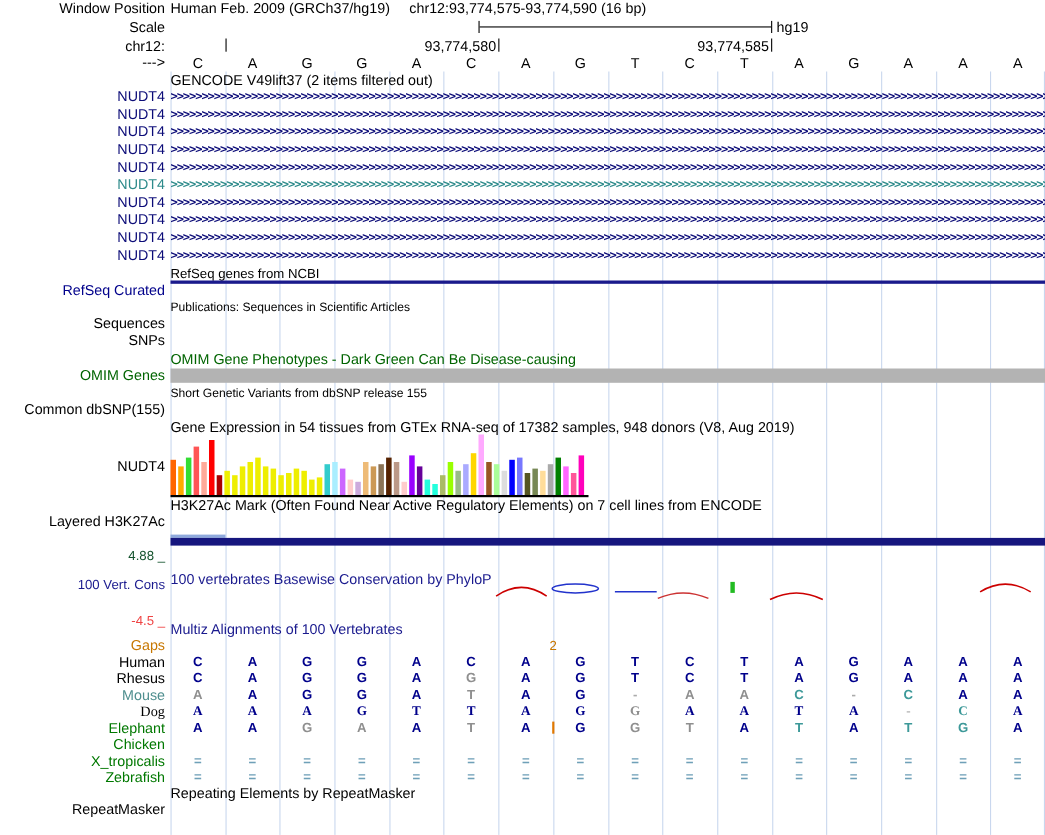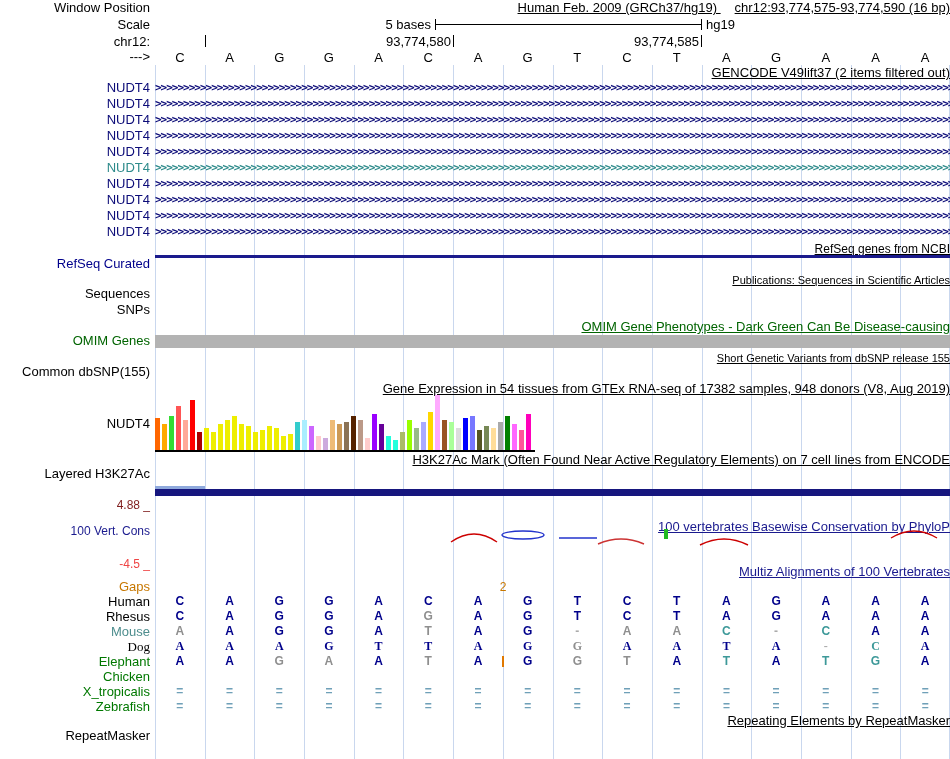--- a/index.html
+++ b/index.html
@@ -1,20 +1,20 @@
 <!DOCTYPE html>
 <html><head>
 <meta charset="utf-8">
 <style>
   html,body{margin:0;padding:0;background:#fff;}
   .browser{position:relative;width:950px;height:759px;background:#fff;overflow:hidden;
            font-family:"Liberation Sans",sans-serif;font-size:13px;color:#000;}
   .vline{position:absolute;top:65px;height:694px;width:1px;background:#C9D7EE;}
   .lbl{position:absolute;left:0;width:150px;text-align:right;white-space:nowrap;font-size:13px;line-height:14px;}
-  .ctitle{position:absolute;left:155px;width:795px;text-align:right;white-space:nowrap;font-size:13px;line-height:14px;text-decoration:underline;}
+  .ctitle{position:absolute;left:155px;width:795px;text-align:left;white-space:nowrap;font-size:13px;line-height:14px;}
   .ctxt{position:absolute;font-size:13px;white-space:nowrap;line-height:14px;}
   .small{font-size:11px;}
   .tick{position:absolute;width:1px;height:12px;background:#000;}
   .scalebar{position:absolute;left:435px;top:19px;width:265px;height:11px;
             border-left:1px solid #000;border-right:1px solid #000;}
   .scalebar::after{content:"";position:absolute;left:0;right:0;top:5px;height:1px;background:#000;}
   .basechar{position:absolute;top:0;text-align:center;font-size:13px;line-height:15px;}
   .generow{position:absolute;left:0;right:0;height:16px;}
   .glabel{position:absolute;left:0;top:1px;width:150px;text-align:right;font-size:13px;line-height:14px;white-space:nowrap;}
   .chain{position:absolute;left:155px;right:0;top:1px;height:14px;overflow:hidden;white-space:nowrap;
@@ -51,21 +51,20 @@
       <div class="vline" style="left: 949px;"></div>
     </div>
 
   <div class="lbl" style="top:1px">Window Position</div>
   <div class="ctitle" style="top:1px">
     <span>Human Feb. 2009 (GRCh37/hg19)</span>
     <span style="margin-left:14px">chr12:93,774,575-93,774,590 (16 bp)</span>
   </div>
 
   <div class="lbl" style="top:18px">Scale</div>
-  <div class="ctxt" style="left:155px;top:18px;width:276px;text-align:right">5 bases</div>
   <div class="scalebar"></div>
   <div class="ctxt" style="left:706px;top:18px">hg19</div>
 
   <div class="lbl" style="top:35px">chr12:</div>
   <div class="ctxt" style="left:155px;top:35px;width:296px;text-align:right">93,774,580</div>
   <div class="ctxt" style="left:155px;top:35px;width:544px;text-align:right">93,774,585</div>
   <div class="tick" style="left:205px;top:35px"></div>
   <div class="tick" style="left:453px;top:35px"></div>
   <div class="tick" style="left:701px;top:35px"></div>
 
@@ -206,21 +205,21 @@
       <div class="gbar" style="height: 20px; background: rgb(255, 85, 153);"></div>
       <div class="gbar" style="height: 36px; background: rgb(255, 0, 187);"></div>
     </div>
   <div class="hbar" style="left:155px;width:380px;top:450px;height:2px;background:#000"></div>
 
   <div class="ctitle" style="top:453px">H3K27Ac Mark (Often Found Near Active Regulatory Elements) on 7 cell lines from ENCODE</div>
   <div class="lbl" style="top:467px">Layered H3K27Ac</div>
   <div class="hbar" style="left:155px;width:50px;top:486px;height:3px;background:#8FA9DC"></div>
   <div class="hbar" style="left:155px;right:0;top:489px;height:7px;background:#16167E"></div>
 
-  <div class="lbl" style="top:498px;color:#7f1d1d;font-size:12px">4.88 _</div>
+  <div class="lbl" style="top:498px;color:#14532d;font-size:12px">4.88 _</div>
   <div class="ctitle" style="top:520px;color:#1A1A8E">100 vertebrates Basewise Conservation by PhyloP</div>
   <div class="lbl" style="top:524px;color:#1A1A8E;font-size:12px">100 Vert. Cons</div>
   <div class="lbl" style="top:557px;color:#ef4444;font-size:12px">-4.5 _</div>
   <svg id="phylop-svg" style="position:absolute;left:155px;top:512px" width="795" height="46">
       <path d="M 296 30 Q 319 14 342 30" fill="none" stroke="#CC0000" stroke-width="1.4"></path>
       <ellipse cx="368" cy="23" rx="21" ry="4" fill="none" stroke="#2233CC" stroke-width="1.4"></ellipse>
       <line x1="404" y1="26" x2="442" y2="26" stroke="#2233CC" stroke-width="1.4"></line>
       <path d="M 443 32 Q 466 22 489 32" fill="none" stroke="#CC3333" stroke-width="1.4"></path>
       <rect x="509" y="17" width="4" height="10" fill="#22BB22"></rect>
       <path d="M 545 33 Q 569 21 593 33" fill="none" stroke="#CC0000" stroke-width="1.4"></path>

